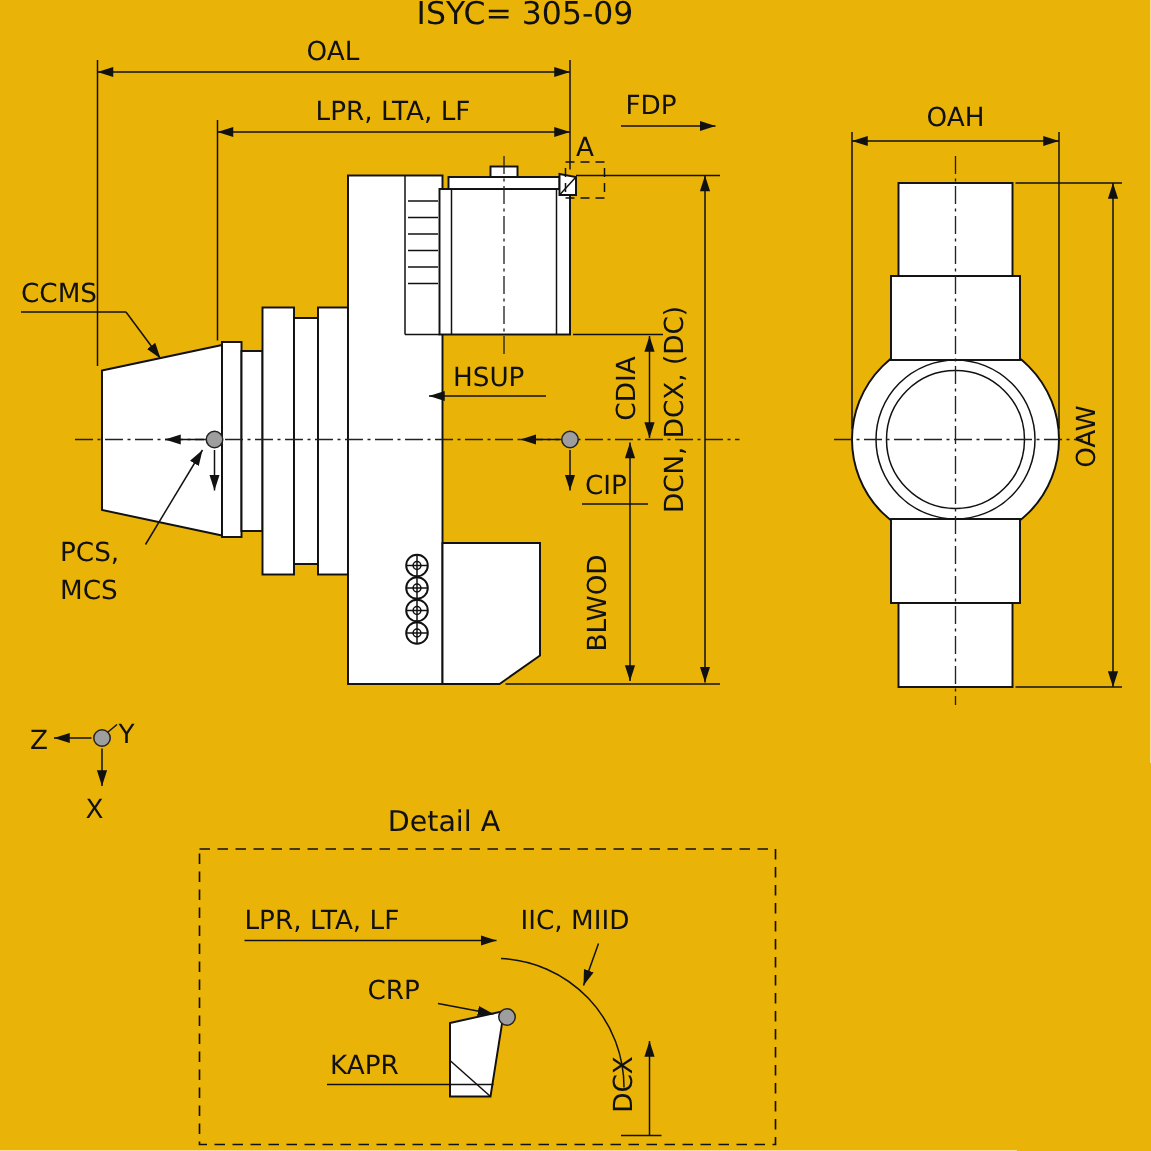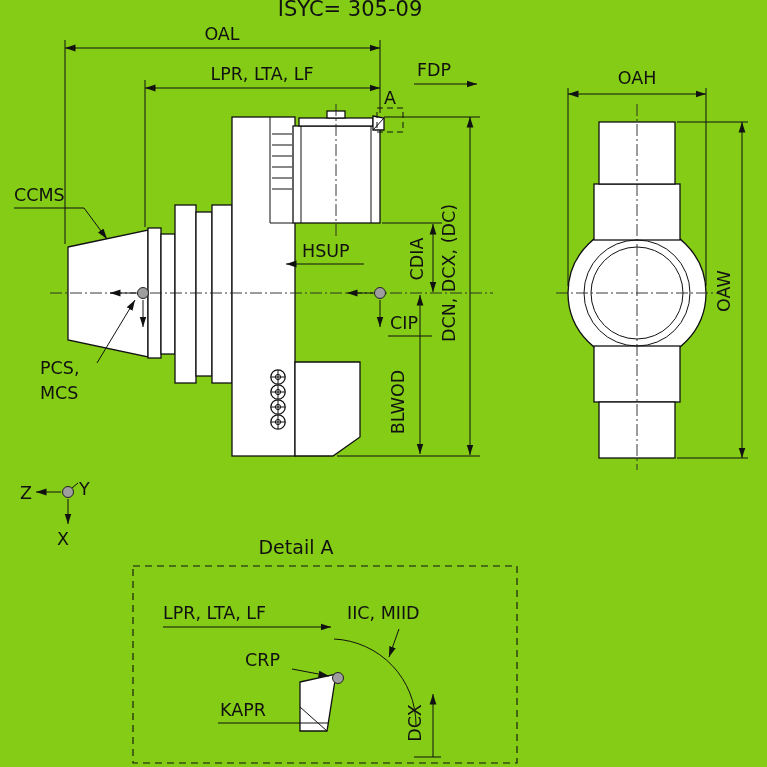--- a/index.html
+++ b/index.html
@@ -1,16 +1,16 @@
 <!DOCTYPE html>
 <html><head>
 <meta charset="utf-8">
 <style>
   html,body{margin:0;padding:0;background:#fff;}
-  .page{width:767px;height:767px;position:relative;background:#84cc16;font-family:"DejaVu Sans",sans-serif;overflow:hidden;}
+  .page{width:767px;height:767px;position:relative;background:#eab308;font-family:"DejaVu Sans",sans-serif;overflow:hidden;}
   svg{display:block;}
   svg text{font-family:"DejaVu Sans",sans-serif;font-size:17.5px;fill:#111;}
   .t-title{font-size:21px;}
   .t-sub{font-size:19px;}
   .outline{fill:#ffffff;stroke:#111;stroke-width:1.3;}
   .thin{stroke:#111;stroke-width:1;fill:none;}
   .dim{stroke:#111;stroke-width:1;fill:none;}
   .cl{stroke:#222;stroke-width:0.9;stroke-dasharray:12 3 2 3;fill:none;}
   .dash{stroke:#111;stroke-width:1;stroke-dasharray:6 4;fill:#fff0;}
   .dashbox{stroke:#111;stroke-width:1.1;stroke-dasharray:7 5;fill:none;}

